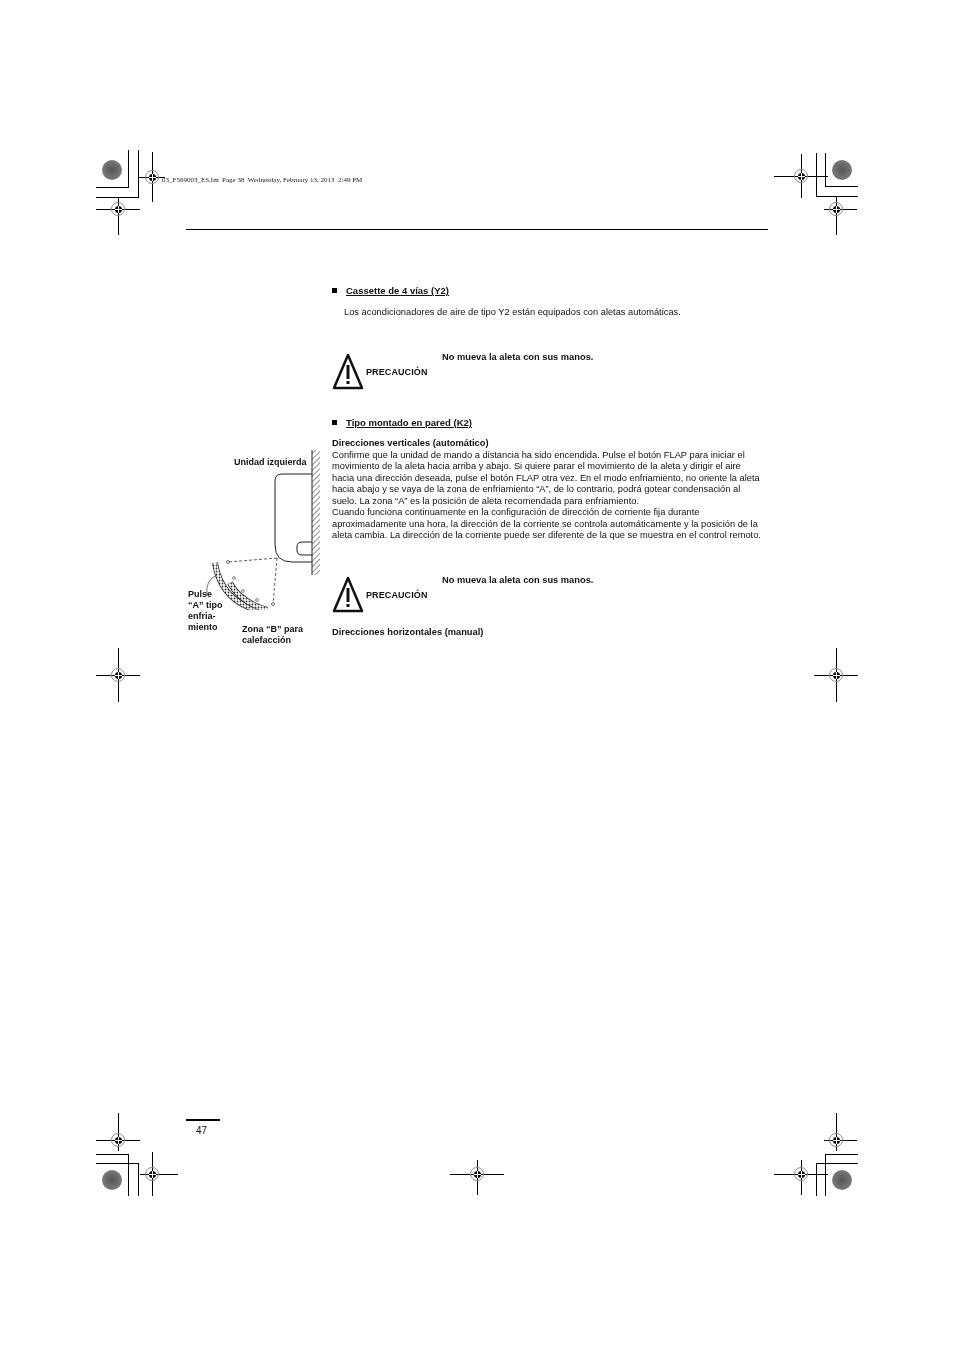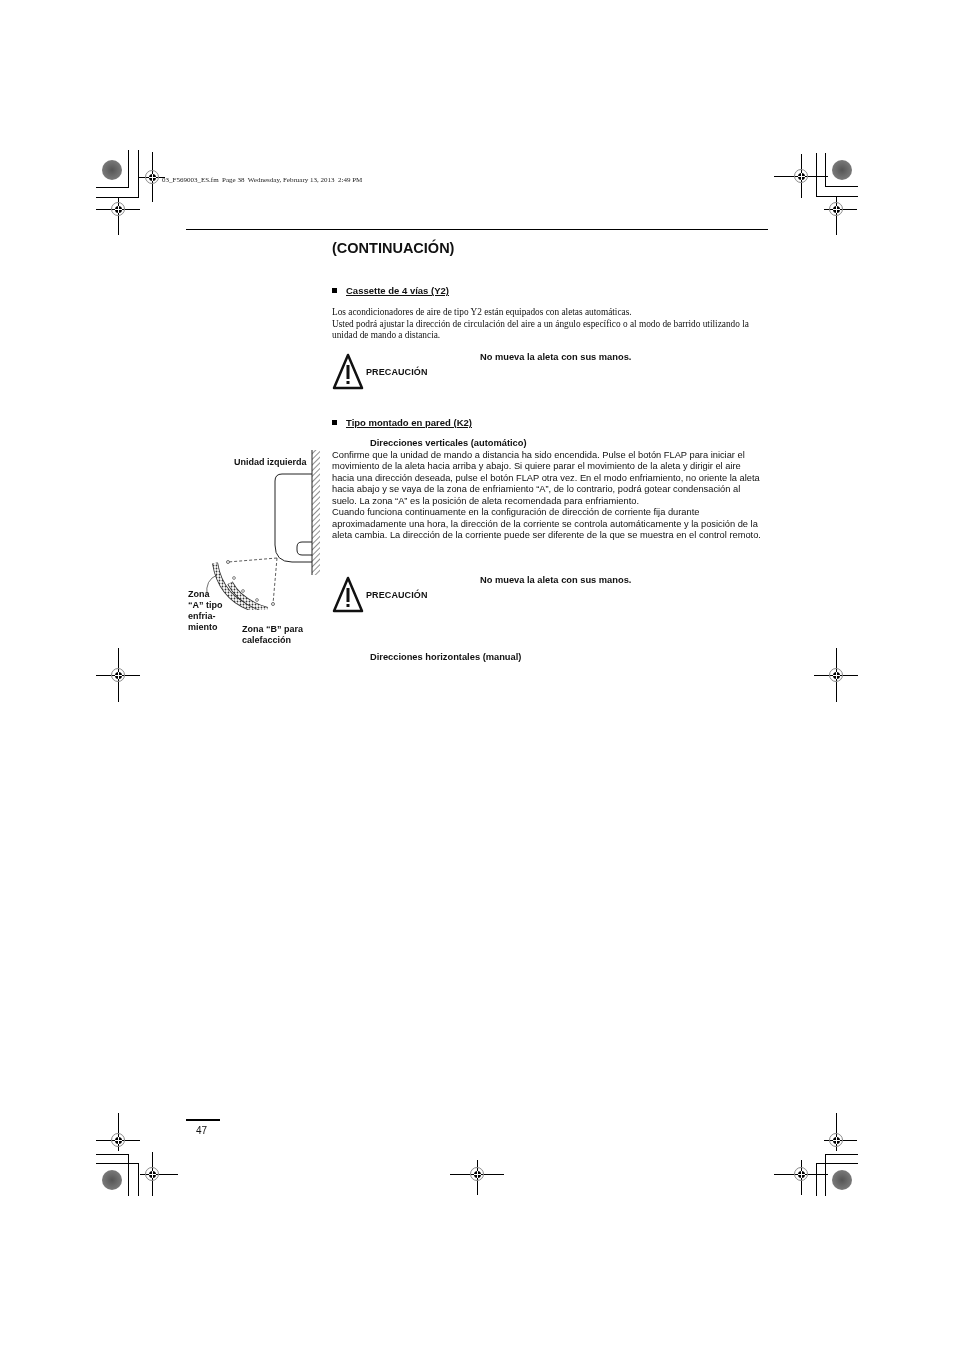--- a/index.html
+++ b/index.html
@@ -20,21 +20,21 @@
   .line-h { position: absolute; height: 1px; background: #000; }
   .line-v { position: absolute; width: 1px; background: #000; }
 
   .header-text { font-family: "Liberation Serif", serif; font-size: 7px; color: #222; }
   .page-title { font-weight: bold; font-size: 14.5px; line-height: 17px; }
   .section-head { font-weight: bold; font-size: 9.5px; text-decoration: underline; }
   .section-head .bullet { display: inline-block; width: 5px; height: 5px; background: #000;
                           margin-right: 9px; vertical-align: 1px; }
   .section-head .lbl { text-decoration: underline; }
   .body-text { font-size: 9.3px; line-height: 11.5px; }
-  .bold { font-weight: bold; margin-left: 38px; }
+  .bold { font-weight: bold; }
   .caution-label { font-weight: bold; font-size: 9px; letter-spacing: 0.1px; }
   .fig-label { font-weight: bold; font-size: 9px; line-height: 11px; }
 </style>
 </head>
 <body>
 
 <div class="disc" style="left:102px;top:160px;"></div>
 <div class="line-v" style="left:128px;top:150px;height:37px;"></div>
 <div class="line-v" style="left:138px;top:150px;height:47px;"></div>
 <div class="line-h" style="left:96px;top:187px;width:33px;"></div>
@@ -124,30 +124,28 @@
     <div class="v" style="top:-14px;height:35px;left:0;"></div>
     <div class="ring"></div>
     <div class="dot"></div>
 </div>
 
 <div class="abs header-text" style="left:162px;top:176px;white-space:pre;">03_F569003_ES.fm  Page 38  Wednesday, February 13, 2013  2:49 PM</div>
 
 <div class="line-h" style="left:186px;top:229px;width:582px;"></div>
 
 <div class="abs page-title" style="left:332px;top:240px;width:440px;">
-  <div>(CONTINUACIÓN)</div>
 </div>
 
 <div class="abs section-head" style="left:332px;top:285px;">
   <span class="bullet"></span><span class="lbl">Cassette de 4 vías (Y2)</span>
 </div>
 
-<div class="abs body-text" style="left:332px;top:307px;width:430px;font-family:Liberation Serif, serif;">
+<div class="abs body-text" style="left:344px;top:307px;width:430px;">
   <div>Los acondicionadores de aire de tipo Y2 están equipados con aletas automáticas.</div>
-  <div>Usted podrá ajustar la dirección de circulación del aire a un ángulo específico o al modo de barrido utilizando la unidad de mando a distancia.</div>
 </div>
 
 <div class="abs" style="left:332px;top:350px;width:300px;height:40px;">
   <svg width="32" height="38" viewBox="0 0 32 38" style="position:absolute;left:0;top:3px;">
     <polygon points="16,2 30,35 2,35" fill="none" stroke="#111" stroke-width="2.5" stroke-linejoin="round"></polygon>
     <rect x="14.5" y="12" width="3" height="14" fill="#111"></rect>
     <rect x="14.5" y="28" width="3" height="3" fill="#111"></rect>
   </svg>
   <span class="abs caution-label" style="left:34px;top:17px;">PRECAUCIÓN</span>
   <span class="abs body-text bold" style="left:110px;top:2px;">No mueva la aleta con sus manos.</span>
@@ -166,21 +164,21 @@
 <div class="abs" style="left:332px;top:573px;width:300px;height:40px;">
   <svg width="32" height="38" viewBox="0 0 32 38" style="position:absolute;left:0;top:3px;">
     <polygon points="16,2 30,35 2,35" fill="none" stroke="#111" stroke-width="2.5" stroke-linejoin="round"></polygon>
     <rect x="14.5" y="12" width="3" height="14" fill="#111"></rect>
     <rect x="14.5" y="28" width="3" height="3" fill="#111"></rect>
   </svg>
   <span class="abs caution-label" style="left:34px;top:17px;">PRECAUCIÓN</span>
   <span class="abs body-text bold" style="left:110px;top:2px;">No mueva la aleta con sus manos.</span>
 </div>
 
-<div class="abs body-text" style="left:332px;top:652px;width:432px;">
+<div class="abs body-text" style="left:332px;top:627px;width:432px;">
   <div class="bold">Direcciones horizontales (manual)</div>
 </div>
 
 <div class="abs fig-label" style="left:234px;top:457px;">Unidad izquierda</div>
 
 <svg class="abs" width="140" height="160" viewBox="0 0 140 160" style="left:185px;top:450px;">
   <defs>
     <pattern id="hatch" width="4" height="4" patternUnits="userSpaceOnUse" patternTransform="rotate(45)">
       <line x1="0" y1="0" x2="0" y2="4" stroke="#222" stroke-width="1"></line>
     </pattern>
@@ -209,21 +207,21 @@
   <path d="M45,133 Q55,152 82,160" fill="none" stroke="url(#dots)" stroke-width="4.5"></path>
   <circle cx="49" cy="128" r="1.4" fill="#fff" stroke="#333" stroke-width="0.6"></circle>
   <circle cx="58" cy="141" r="1.4" fill="#fff" stroke="#333" stroke-width="0.6"></circle>
   <circle cx="72" cy="150" r="1.4" fill="#fff" stroke="#333" stroke-width="0.6"></circle>
 
   <path d="M32,125 Q20,130 22,145" fill="none" stroke="#333" stroke-width="0.7"></path>
   <path d="M68,159 Q64,166 66,178" fill="none" stroke="#333" stroke-width="0.7"></path>
 </svg>
 
 <div class="abs fig-label" style="left:188px;top:589px;">
-  <div>Zona</div>
+  <div>Pulse</div>
   <div>“A” tipo</div>
   <div>enfria-</div>
   <div>miento</div>
 </div>
 <div class="abs fig-label" style="left:242px;top:624px;">
   <div>Zona “B” para</div>
   <div>calefacción</div>
 </div>
 
 <div class="line-h" style="left:186px;top:1119px;width:34px;height:2px;"></div>

